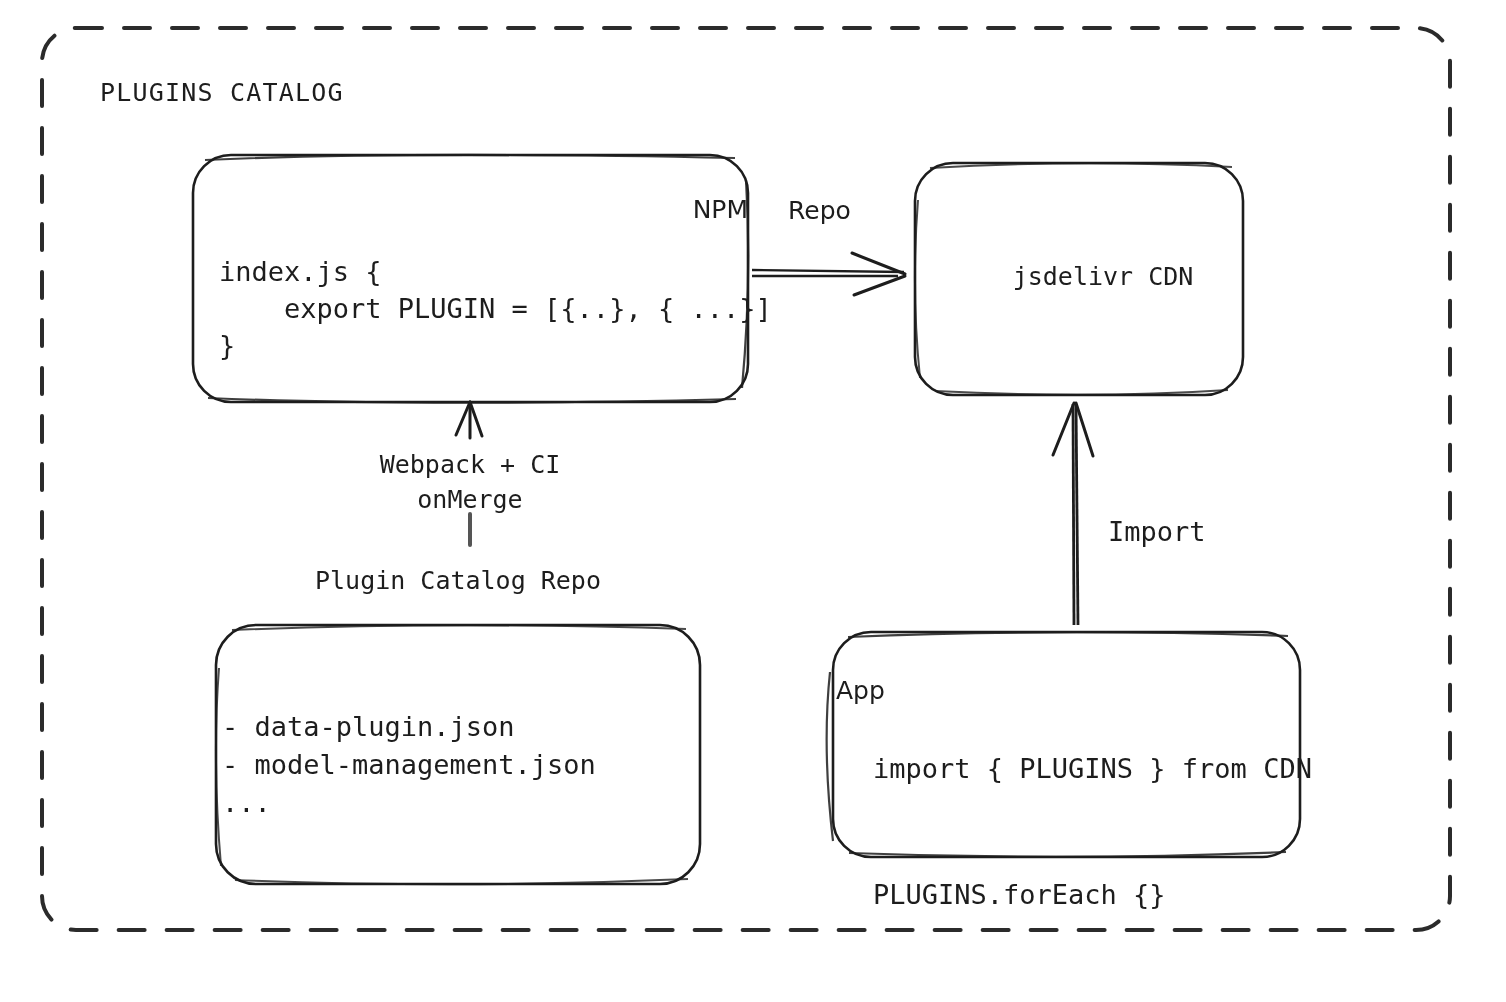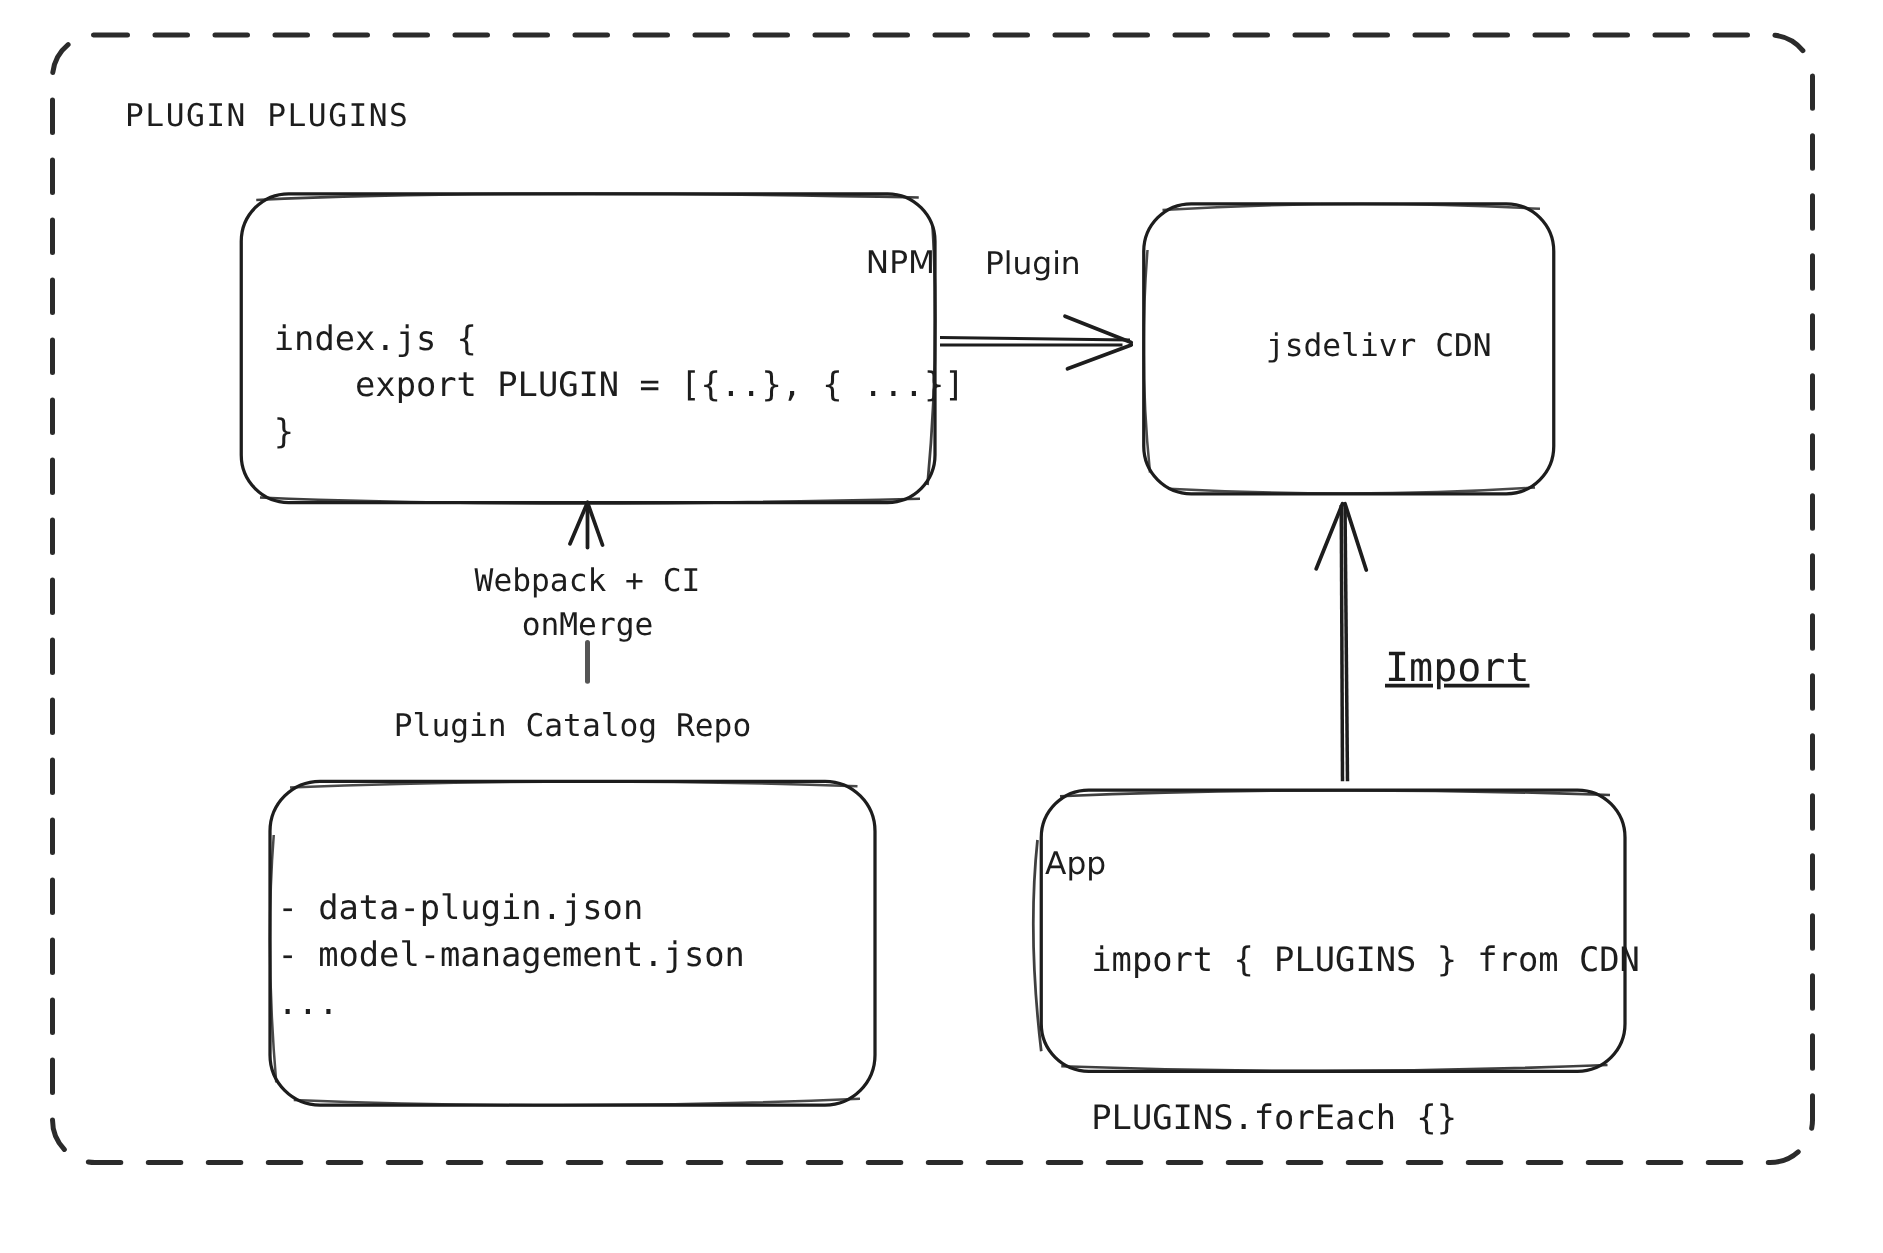--- a/index.html
+++ b/index.html
@@ -79,22 +79,21 @@
     left: 340px;
     top: 447px;
     width: 260px;
     text-align: center;
     font-size: 25px;
     line-height: 35px;
   }
   #import-label {
     left: 1108px;
     top: 518px;
-    font-size: 32px;
-    text-decoration: underline;
+    font-size: 27px;
   }
 
   
   #repo-label {
     left: 216px;
     top: 568px;
     width: 484px;
     text-align: center;
     font-size: 25px;
   }
@@ -170,30 +169,30 @@
     </g>
 
     <g>
       <path d="M 1074 625 L 1073 404" fill="none" stroke="#1d1d1d" stroke-width="2.8"></path>
       <path d="M 1078 625 L 1076 404" fill="none" stroke="#1d1d1d" stroke-width="2.8"></path>
       <path d="M 1053 455 L 1074 403" fill="none" stroke="#1d1d1d" stroke-width="3" stroke-linecap="round"></path>
       <path d="M 1093 456 L 1076 403" fill="none" stroke="#1d1d1d" stroke-width="3" stroke-linecap="round"></path>
     </g>
   </svg>
 
-  <div class="txt mono" id="catalog-title">PLUGIN PLUGINS</div>
+  <div class="txt mono" id="catalog-title">PLUGINS CATALOG</div>
 
   <div class="txt sans" id="npm-title">NPM</div>
   <div class="txt mono" id="npm-code">index.js {
     export PLUGIN = [{..}, { ...}]
 }</div>
 
   <div class="txt mono" id="cdn-title">jsdelivr CDN</div>
 
-  <div class="txt sans" id="cache-label">Plugin</div>
+  <div class="txt sans" id="cache-label">Repo</div>
   <div class="txt mono" id="webpack-label">Webpack + CI
 onMerge</div>
   <div class="txt mono" id="import-label">Import</div>
 
   <div class="txt mono" id="repo-code">- data-plugin.json
 - model-management.json
 ...</div>
   <div class="txt mono" id="repo-label">Plugin Catalog Repo</div>
 
   <div class="txt sans" id="app-title">App</div>

